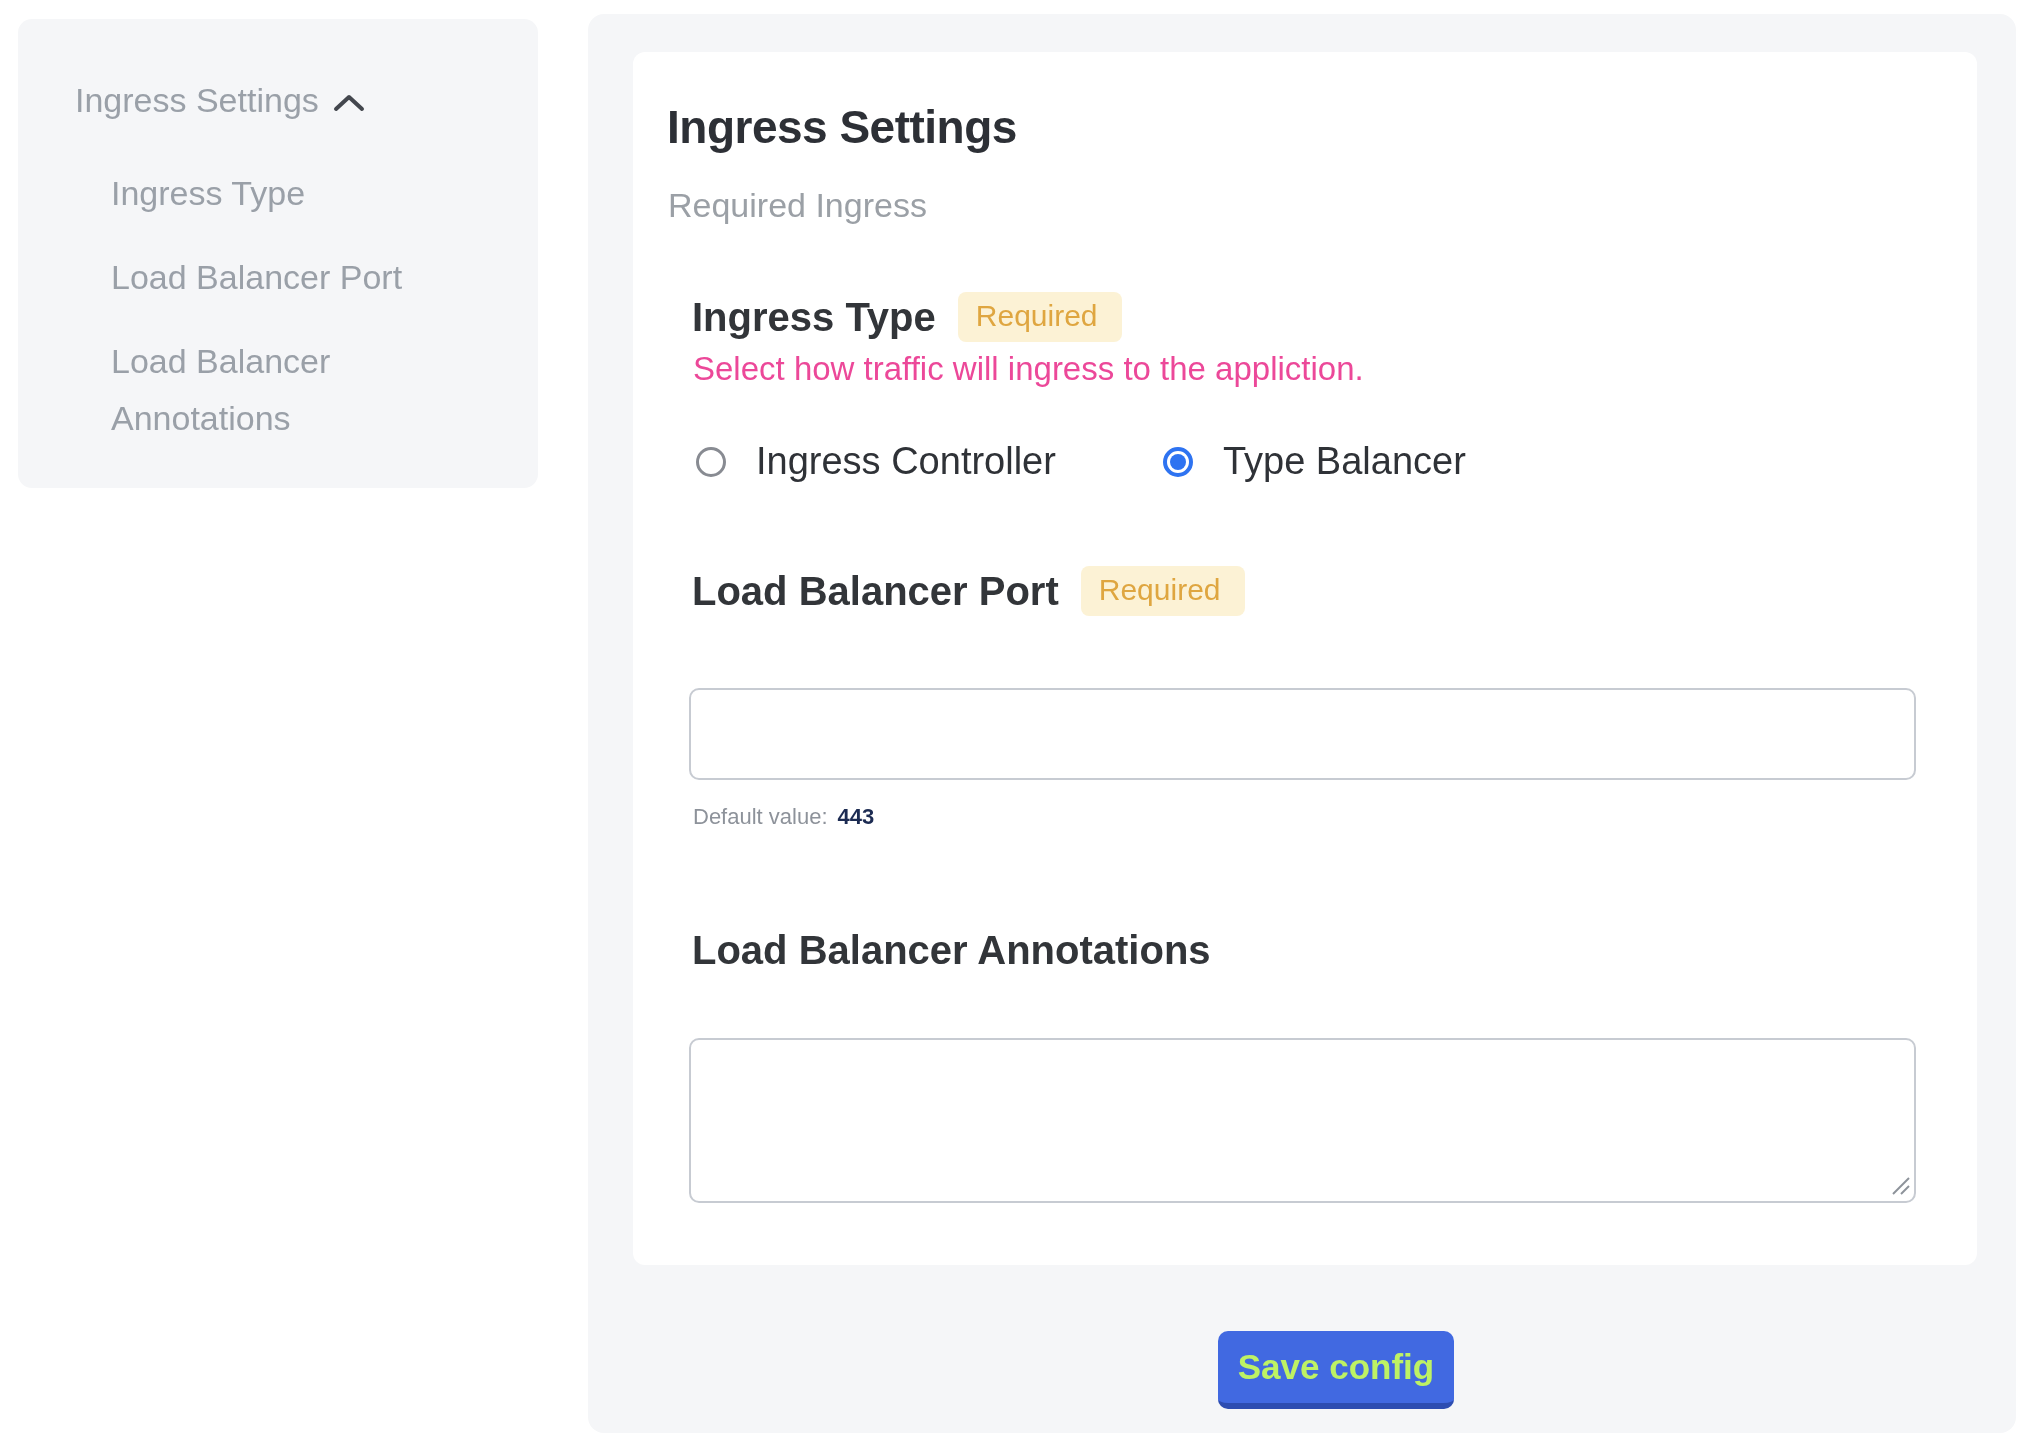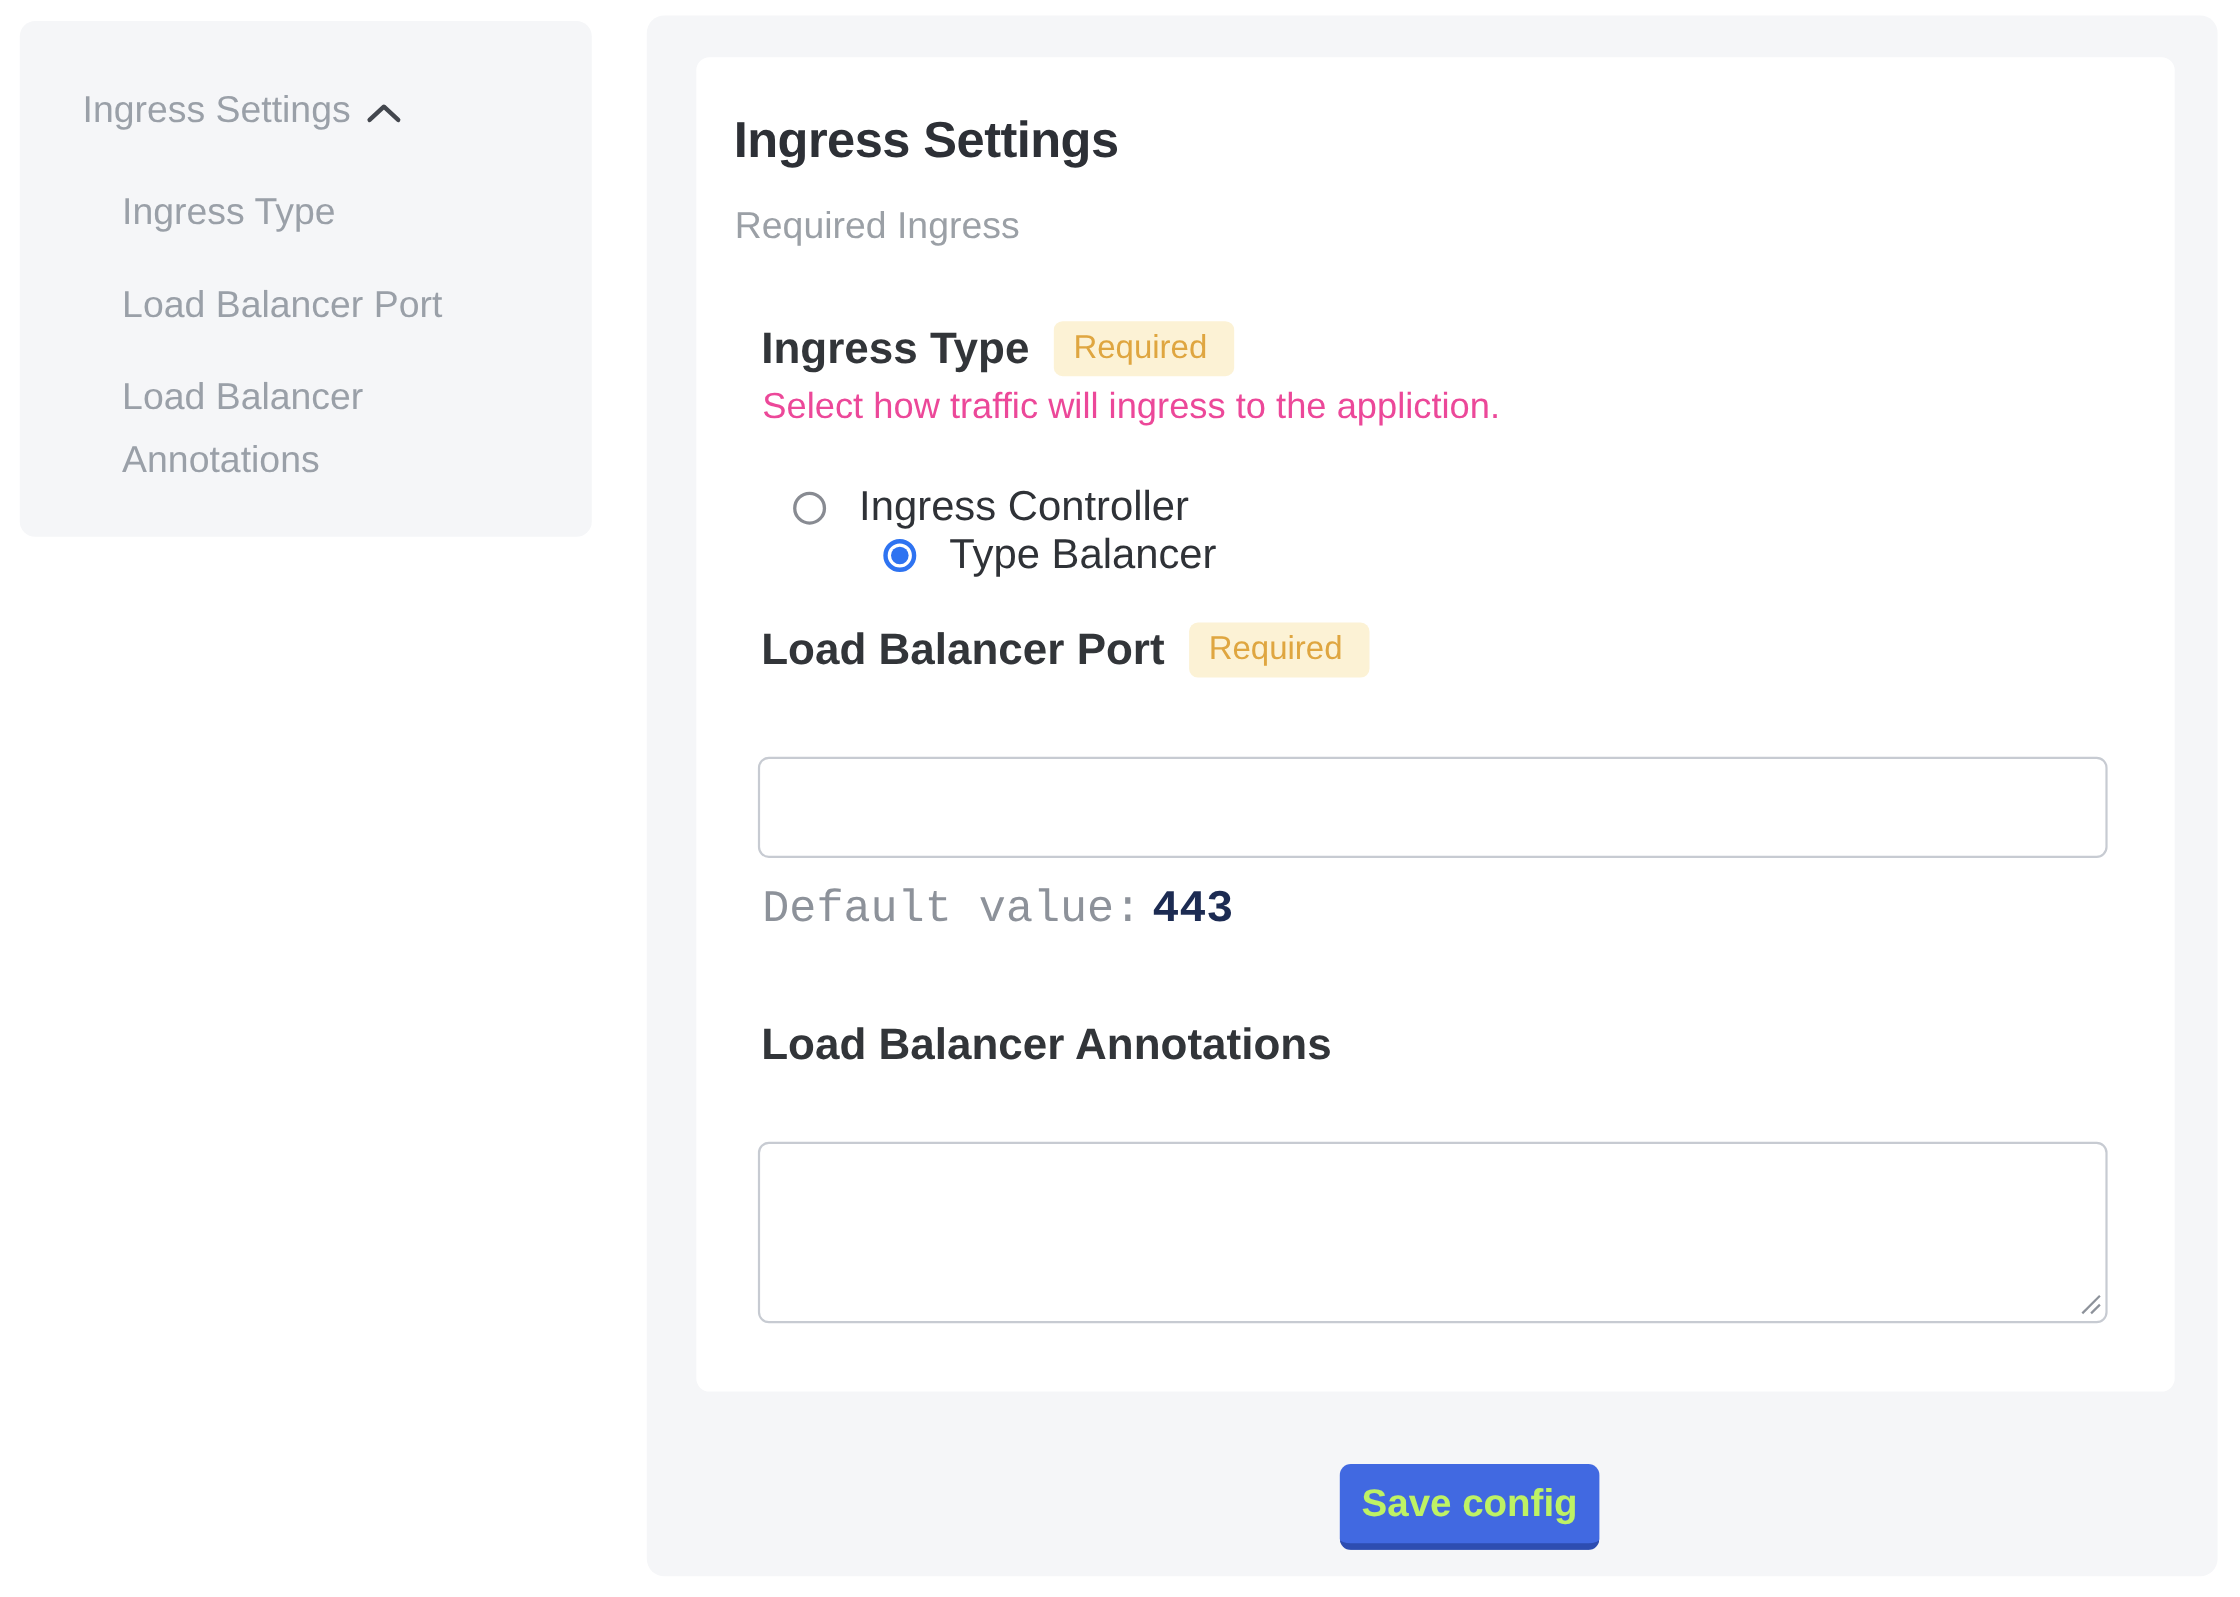--- a/index.html
+++ b/index.html
@@ -52,21 +52,21 @@
     padding: 7px 24px 9px 18px; border-radius: 8px; white-space: nowrap;
   }
   .section-desc {
     position: absolute; left: 60px;
     font-size: 33px; color: #ec4899; white-space: nowrap;
   }
 
   
   .radio-group {
     position: absolute; left: 63px; top: 388px;
-    display: flex; align-items: center; flex-direction: column;
+    display: flex; align-items: center;
   }
   .radio-option { display: flex; align-items: center; cursor: pointer; }
   .radio-circle {
     width: 30px; height: 30px; border-radius: 50%;
     border: 3px solid #888b92; background: #ffffff; flex: 0 0 auto;
   }
   .radio-circle.selected {
     border: 4px solid #2e73f1; position: relative;
   }
   .radio-circle.selected::after {
@@ -77,21 +77,21 @@
   .radio-label { font-size: 38px; font-weight: 500; color: #2f3237; margin-left: 30px; white-space: nowrap; }
 
   .text-input {
     position: absolute; left: 56px; top: 636px; width: 1227px; height: 92px;
     border: 2px solid #c7cbd2; border-radius: 10px; background: #ffffff;
     font-size: 34px; padding: 0 20px; color: #2f3237; outline: none;
     font-family: "Liberation Sans", "DejaVu Sans", sans-serif;
   }
   .default-value-line {
     position: absolute; left: 60px; top: 752px;
-    font-size: 41px; color: #8d929a; white-space: nowrap; font-family: Liberation Mono, monospace;
+    font-size: 22px; color: #8d929a; white-space: nowrap;
   }
   .default-value-number { color: #1c2b52; font-weight: 600; margin-left: 10px; }
 
   .textarea-wrap { position: absolute; left: 56px; top: 986px; width: 1227px; height: 165px; }
   .annotations-textarea {
     width: 100%; height: 100%; resize: none;
     border: 2px solid #c7cbd2; border-radius: 10px; background: #ffffff;
     font-size: 34px; padding: 14px 20px; color: #2f3237; outline: none;
     font-family: "Liberation Sans", "DejaVu Sans", sans-serif;
   }

